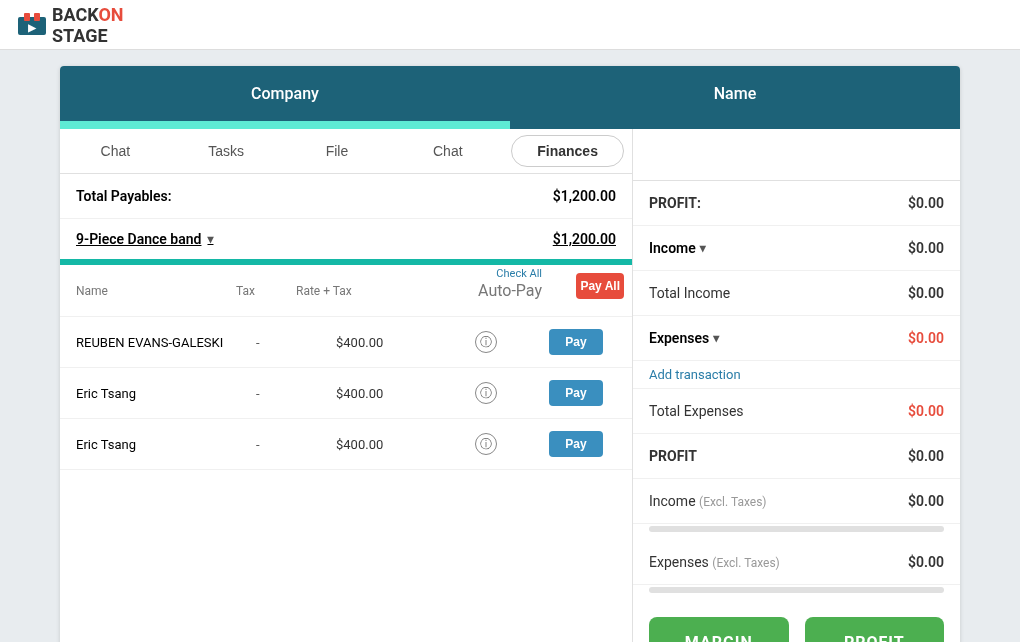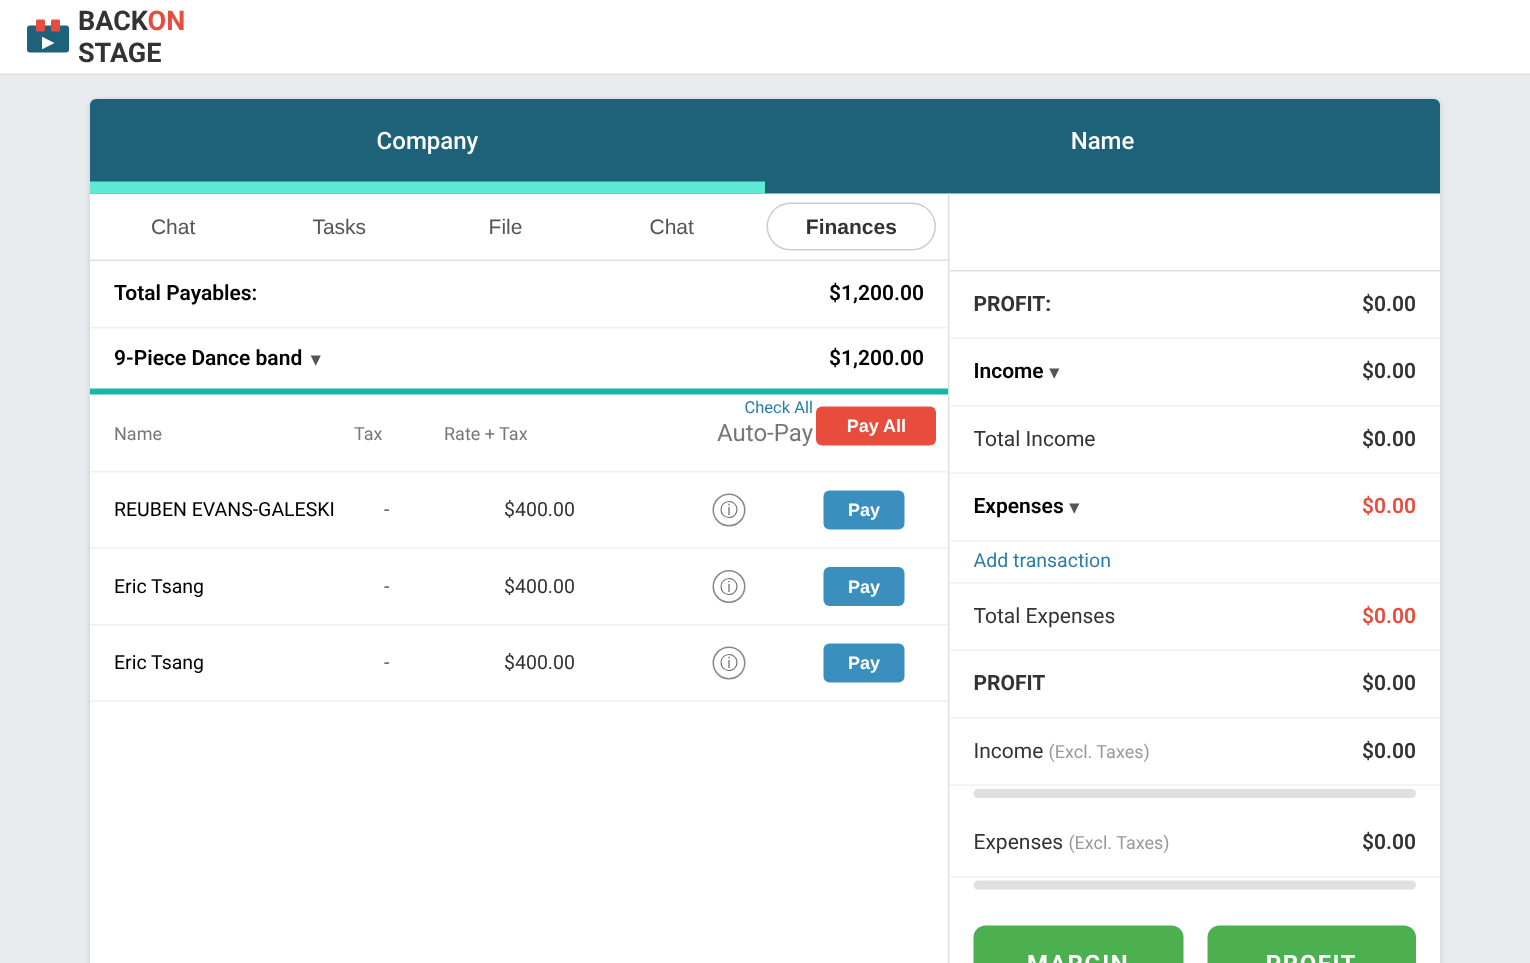--- a/index.html
+++ b/index.html
@@ -112,21 +112,22 @@
       border-bottom: 1px solid #f0f0f0;
     }
 
     .band-row {
       display: flex;
       justify-content: space-between;
       align-items: flex-end;
       padding: 12px 16px;
       font-size: 14px;
       font-weight: 600;
-      border-bottom: 4px solid #14b8a6;
+      border-bottom: 6px solid #14b8a6;
+      text-decoration: underline;
     }
 
     .band-name {
       display: flex;
       align-items: center;
       gap: 6px;
     }
 
     .chevron {
       font-size: 12px;
@@ -167,21 +168,21 @@
     }
 
     .pay-all-btn {
       position: absolute;
       right: 8px;
       top: 8px;
       background: #e74c3c;
       color: white;
       border: none;
       border-radius: 4px;
-      padding: 6px 20px;
+      padding: 6px 4px;
       font-size: 12px;
       font-weight: 600;
       cursor: pointer;
     }
 
     .member-row {
       display: flex;
       align-items: center;
       padding: 12px 16px;
       border-bottom: 1px solid #f0f0f0;

